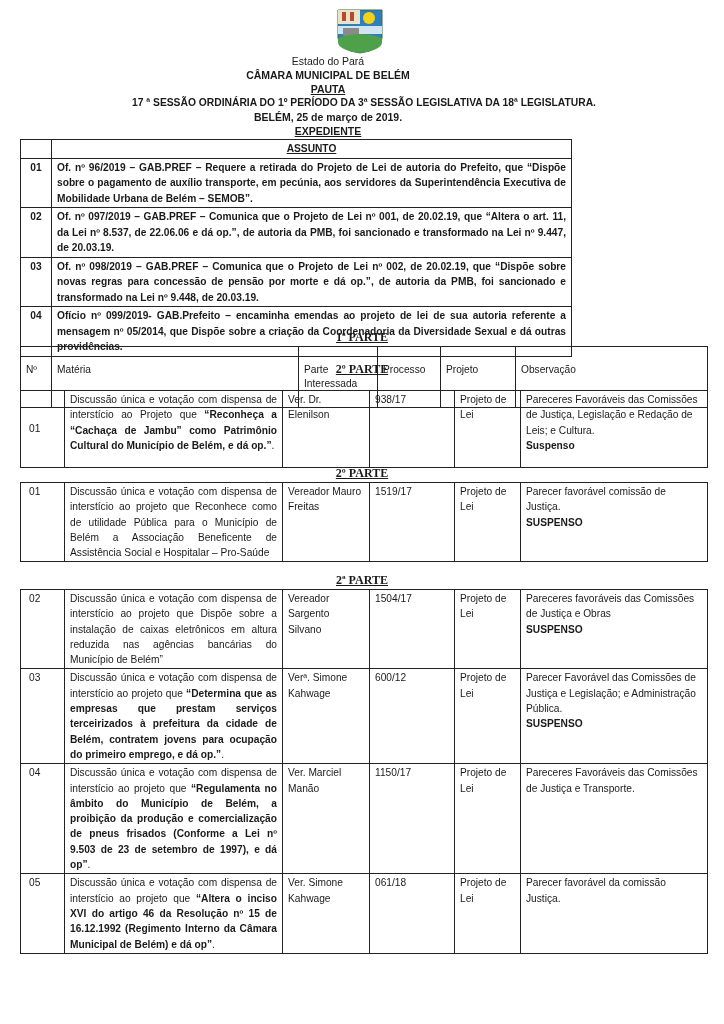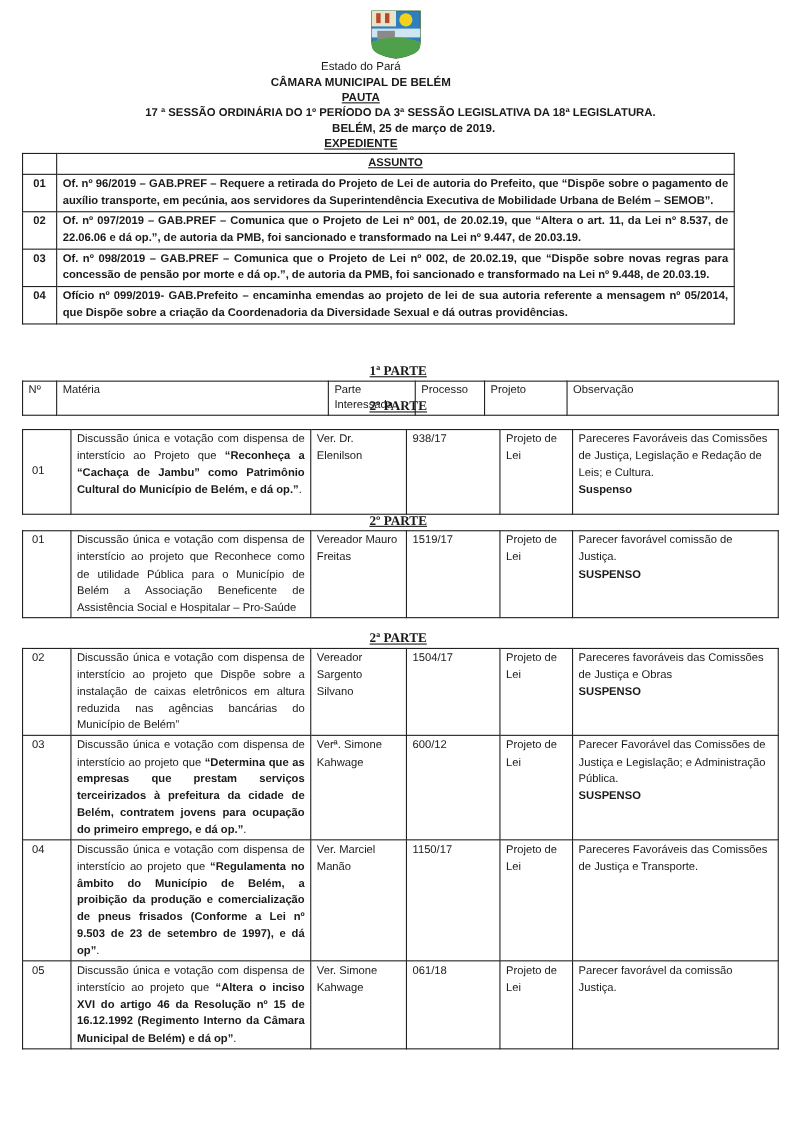--- a/index.html
+++ b/index.html
@@ -9,40 +9,40 @@
     font-size: 10.2px;
   }
   .logo {
     position: absolute; left: 334px; top: 8px; width: 52px; height: 46px;
   }
   .center { position: absolute; left: 0; width: 656px; text-align: center; }
   .h-estado { top: 55px; font-size: 10.5px; }
   .h-camara { top: 69px; font-weight: bold; font-size: 10.5px; }
   .h-pauta { top: 83px; font-weight: bold; text-decoration: underline; font-size: 10.5px; }
   .h-sessao { top: 97px; font-weight: bold; font-size: 10.3px; left: 20px; width: 688px; }
-  .h-data { top: 111px; font-weight: bold; font-size: 10.5px; padding-left: 48px; }
+  .h-data { top: 111px; font-weight: bold; font-size: 10.5px; }
   .h-exped { top: 125px; font-weight: bold; text-decoration: underline; font-size: 10.5px; }
   .sec-title {
     position: absolute; left: 0; width: 724px; text-align: center;
     font-family: "Liberation Serif", serif; font-weight: bold; text-decoration: underline;
     font-size: 12px;
   }
 
   table { border-collapse: collapse; position: absolute; table-layout: fixed; }
   td { border: 1.4px solid #222; vertical-align: top; padding: 1px 5px; line-height: 15.5px; }
 
   
-  .t-exp { left: 20px; top: 139px; width: 648px; padding-left: 37px; }
+  .t-exp { left: 20px; top: 139px; width: 552px; padding-left: 37px; }
   .t-exp td.num { width: 30px; font-weight: bold; text-align: center; padding: 1px 0; }
   .t-exp td.txt { font-weight: bold; text-align: justify; text-align-last: left; }
   .t-exp td.hdr { text-align: center; font-weight: bold; text-decoration: underline; }
 
   
   .t-head { left: 20px; top: 346px; width: 688px; }
-  .t-head td { padding: 1px 5px; line-height: 14px; }
+  .t-head td { padding: 16px 5px; line-height: 14px; }
 
   
   .t-item { left: 20px; width: 688px; }
   .t-item td { line-height: 15.3px; }
   .c-num { width: 30px; }
   .c-mat { width: 207px; text-align: justify; }
   .c-parte { width: 76px; }
   .c-proc { width: 74px; }
   .c-proj { width: 55px; }
   .c-obs { }

